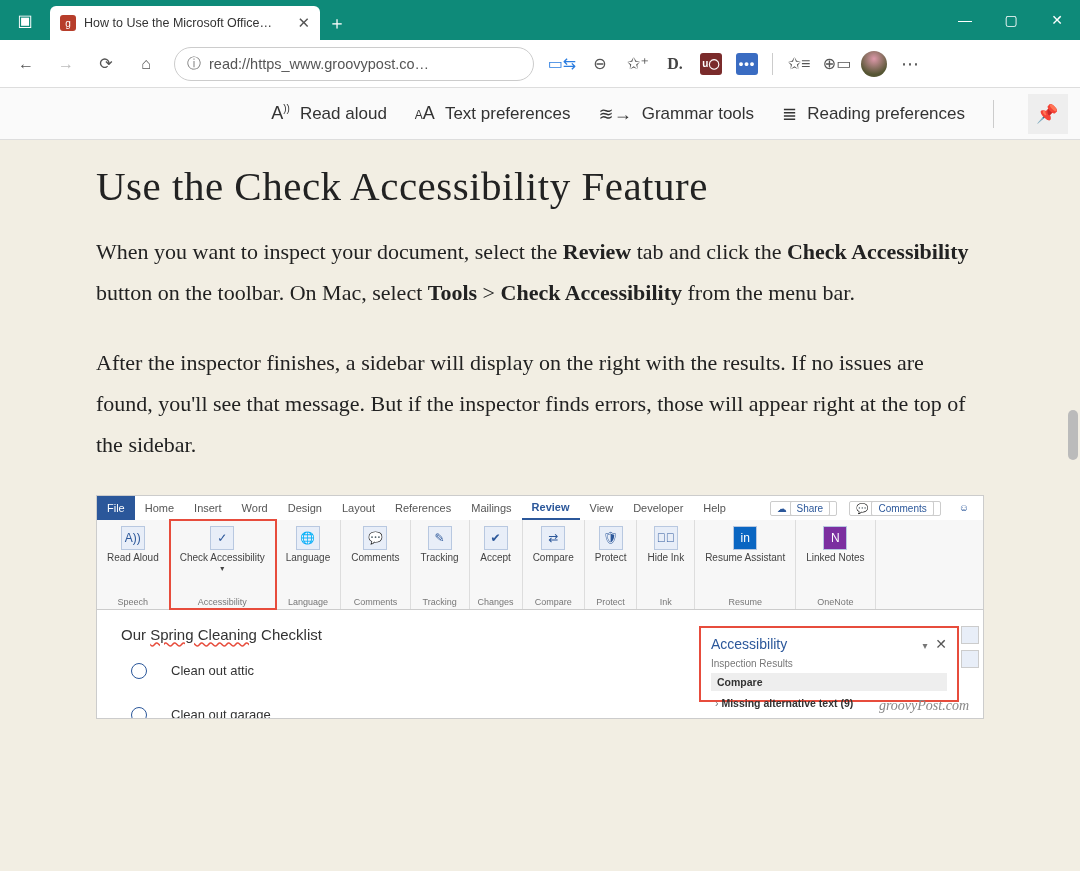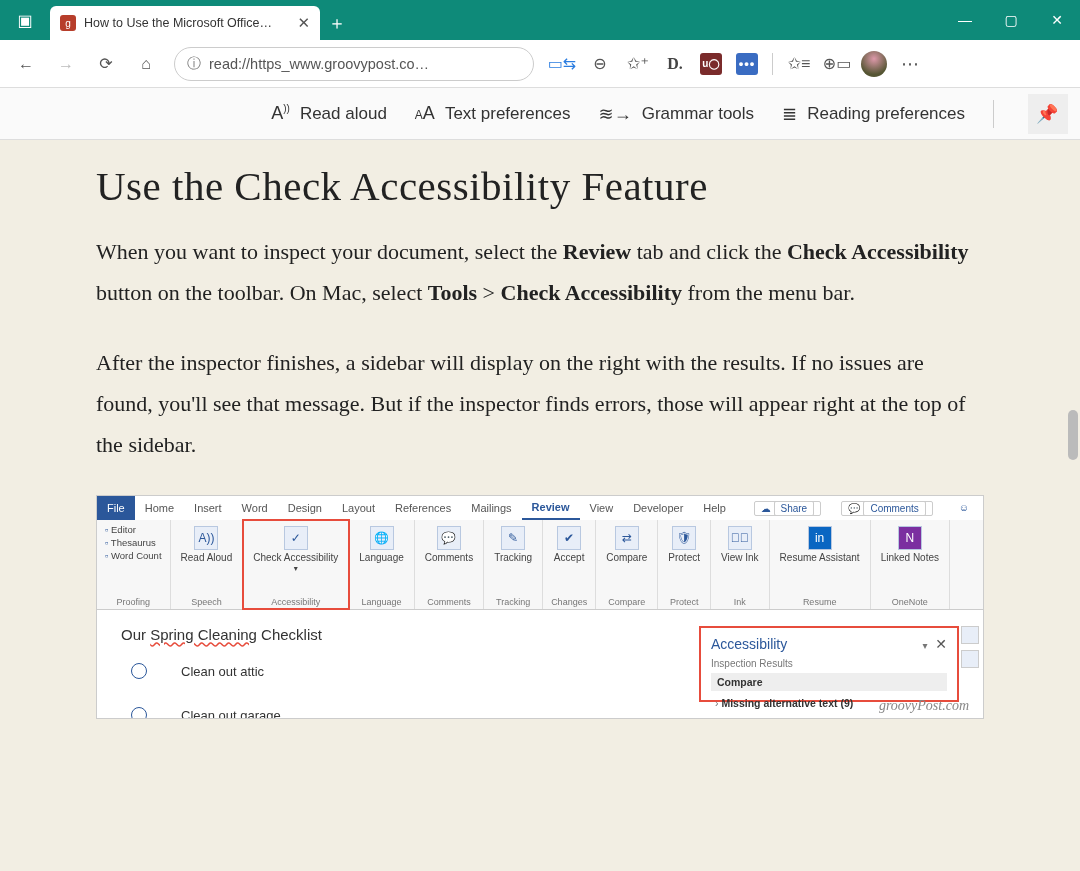--- a/index.html
+++ b/index.html
@@ -46,36 +46,36 @@
   
   .scrollbar-track { position:absolute; right:0; top:90px; width:14px; bottom:0; background:transparent;}
   .scrollbar-thumb { position:absolute; right:2px; top:320px; width:10px; height:50px; background:#bbb; border-radius:5px;}
 
   
   .word-fig { margin-top: 12px; border: 1px solid #ccc; background:#fff; position:relative; height: 224px; overflow:hidden;}
   .word-titletabs { height: 24px; display:flex; align-items:center; font-size:11px; color:#555; background:#fff;}
   .word-titletabs .file { background:#2b579a; color:#fff; padding: 4px 10px; height:100%; display:flex; align-items:center;}
   .word-titletabs .wt { padding: 0 10px;}
   .word-titletabs .wt.active { font-weight:600; color:#2b579a; border-bottom:2px solid #2b579a; height:100%; display:flex; align-items:center;}
-  .word-titletabs .right { margin-left:auto; display:flex; gap:20px; padding-right:8px;}
+  .word-titletabs .right { margin-left:auto; display:flex; gap:12px; padding-right:8px;}
   .word-titletabs .right span { border:1px solid #ccc; padding: 1px 6px; font-size:10px; color:#2b579a; border-radius:2px;}
   .word-ribbon { height:90px; border-bottom:1px solid #ccc; display:flex; background:#f7f7f7; font-size:10px; color:#444;}
   .rib-group { border-right:1px solid #ddd; padding: 4px 8px 2px 8px; display:flex; flex-direction:column; align-items:center; justify-content:space-between;}
   .rib-group .label { font-size:9px; color:#777; margin-top:auto;}
   .rib-btn { display:flex; flex-direction:column; align-items:center; gap:2px; font-size:10px; text-align:center; line-height:1.1; padding:2px;}
   .rib-btn .square { width:24px; height:24px; background:#e8eef8; border:1px solid #b8c8e0; display:flex; align-items:center; justify-content:center; font-size:12px; color:#2b579a;}
   .rib-stack { display:flex; flex-direction:column; gap:2px; font-size:9.5px; align-items:flex-start;}
   .rib-stack div::before { content:"▫ "; color:#2b579a;}
   .highlight-red { outline: 2px solid #e74c3c; outline-offset:-1px;}
 
   .word-doc { padding: 16px 24px; font-size: 13.5px; color:#333; position:relative; flex:1; display:flex; gap:12px; height: calc(100% - 114px);}
   .doc-left { flex:1;}
   .doc-title { font-weight:400; font-size:15px; margin-bottom:20px;}
   .doc-title .uline { text-decoration: underline wavy #e74c3c;}
-  .check-item { display:flex; align-items:center; gap:34px; margin: 18px 0 28px 10px; font-size:13px;}
+  .check-item { display:flex; gap:24px; margin: 18px 0 28px 10px; font-size:13px;}
   .radio { width:16px; height:16px; border:1.5px solid #2b579a; border-radius:50%;}
 
   .acc-pane { width: 260px; border:2px solid #e74c3c; padding: 8px 10px; background:#fff; font-size:11px; position:relative;}
   .acc-pane h3 { color:#2b579a; font-size:14px; font-weight:400; display:flex; justify-content:space-between; align-items:center;}
   .acc-pane .sub { color:#777; font-size:10px; margin:6px 0 2px 0;}
   .acc-pane .sect { background:#eee; padding:3px 6px; font-weight:600; font-size:10.5px; margin-top:4px;}
   .acc-pane .err-item { padding: 6px 4px; font-size:10.5px; font-weight:700;}
   .acc-pane .err-item::before { content:"› "; color:#777; font-weight:400;}
   .side-strip { position:absolute; right:-24px; top:-2px; width:20px; display:flex; flex-direction:column; gap:6px;}
   .side-strip div { width:18px; height:18px; background:#e8eef8; border:1px solid #ccc;}
@@ -176,28 +176,20 @@
       <div class="wt">Help</div>
       <div class="right">
         <span>☁ <span>Share</span></span>
         <span>💬 <span>Comments</span></span>
         <span style="border:none;">☺</span>
       </div>
     </div>
 
     <div class="word-ribbon">
       <div class="rib-group">
-        <div class="rib-stack">
-          <div>Editor</div>
-          <div>Thesaurus</div>
-          <div>Word Count</div>
-        </div>
-        <div class="label">Proofing</div>
-      </div>
-      <div class="rib-group">
         <div class="rib-btn">
             <div class="square">A))</div>
             <span>Read Aloud</span>
           </div>
         <div class="label">Speech</div>
       </div>
       <div class="rib-group highlight-red">
         <div class="rib-btn">
             <div class="square">✓</div>
             <span>Check Accessibility</span>
@@ -243,21 +235,21 @@
       <div class="rib-group">
         <div class="rib-btn">
             <div class="square">🛡</div>
             <span>Protect</span>
           </div>
         <div class="label">Protect</div>
       </div>
       <div class="rib-group">
         <div class="rib-btn">
             <div class="square">✎⃠</div>
-            <span>View Ink</span>
+            <span>Hide Ink</span>
           </div>
         <div class="label">Ink</div>
       </div>
       <div class="rib-group">
         <div class="rib-btn">
             <div class="square" style="background:#0a66c2;color:#fff;">in</div>
             <span>Resume Assistant</span>
           </div>
         <div class="label">Resume</div>
       </div>

